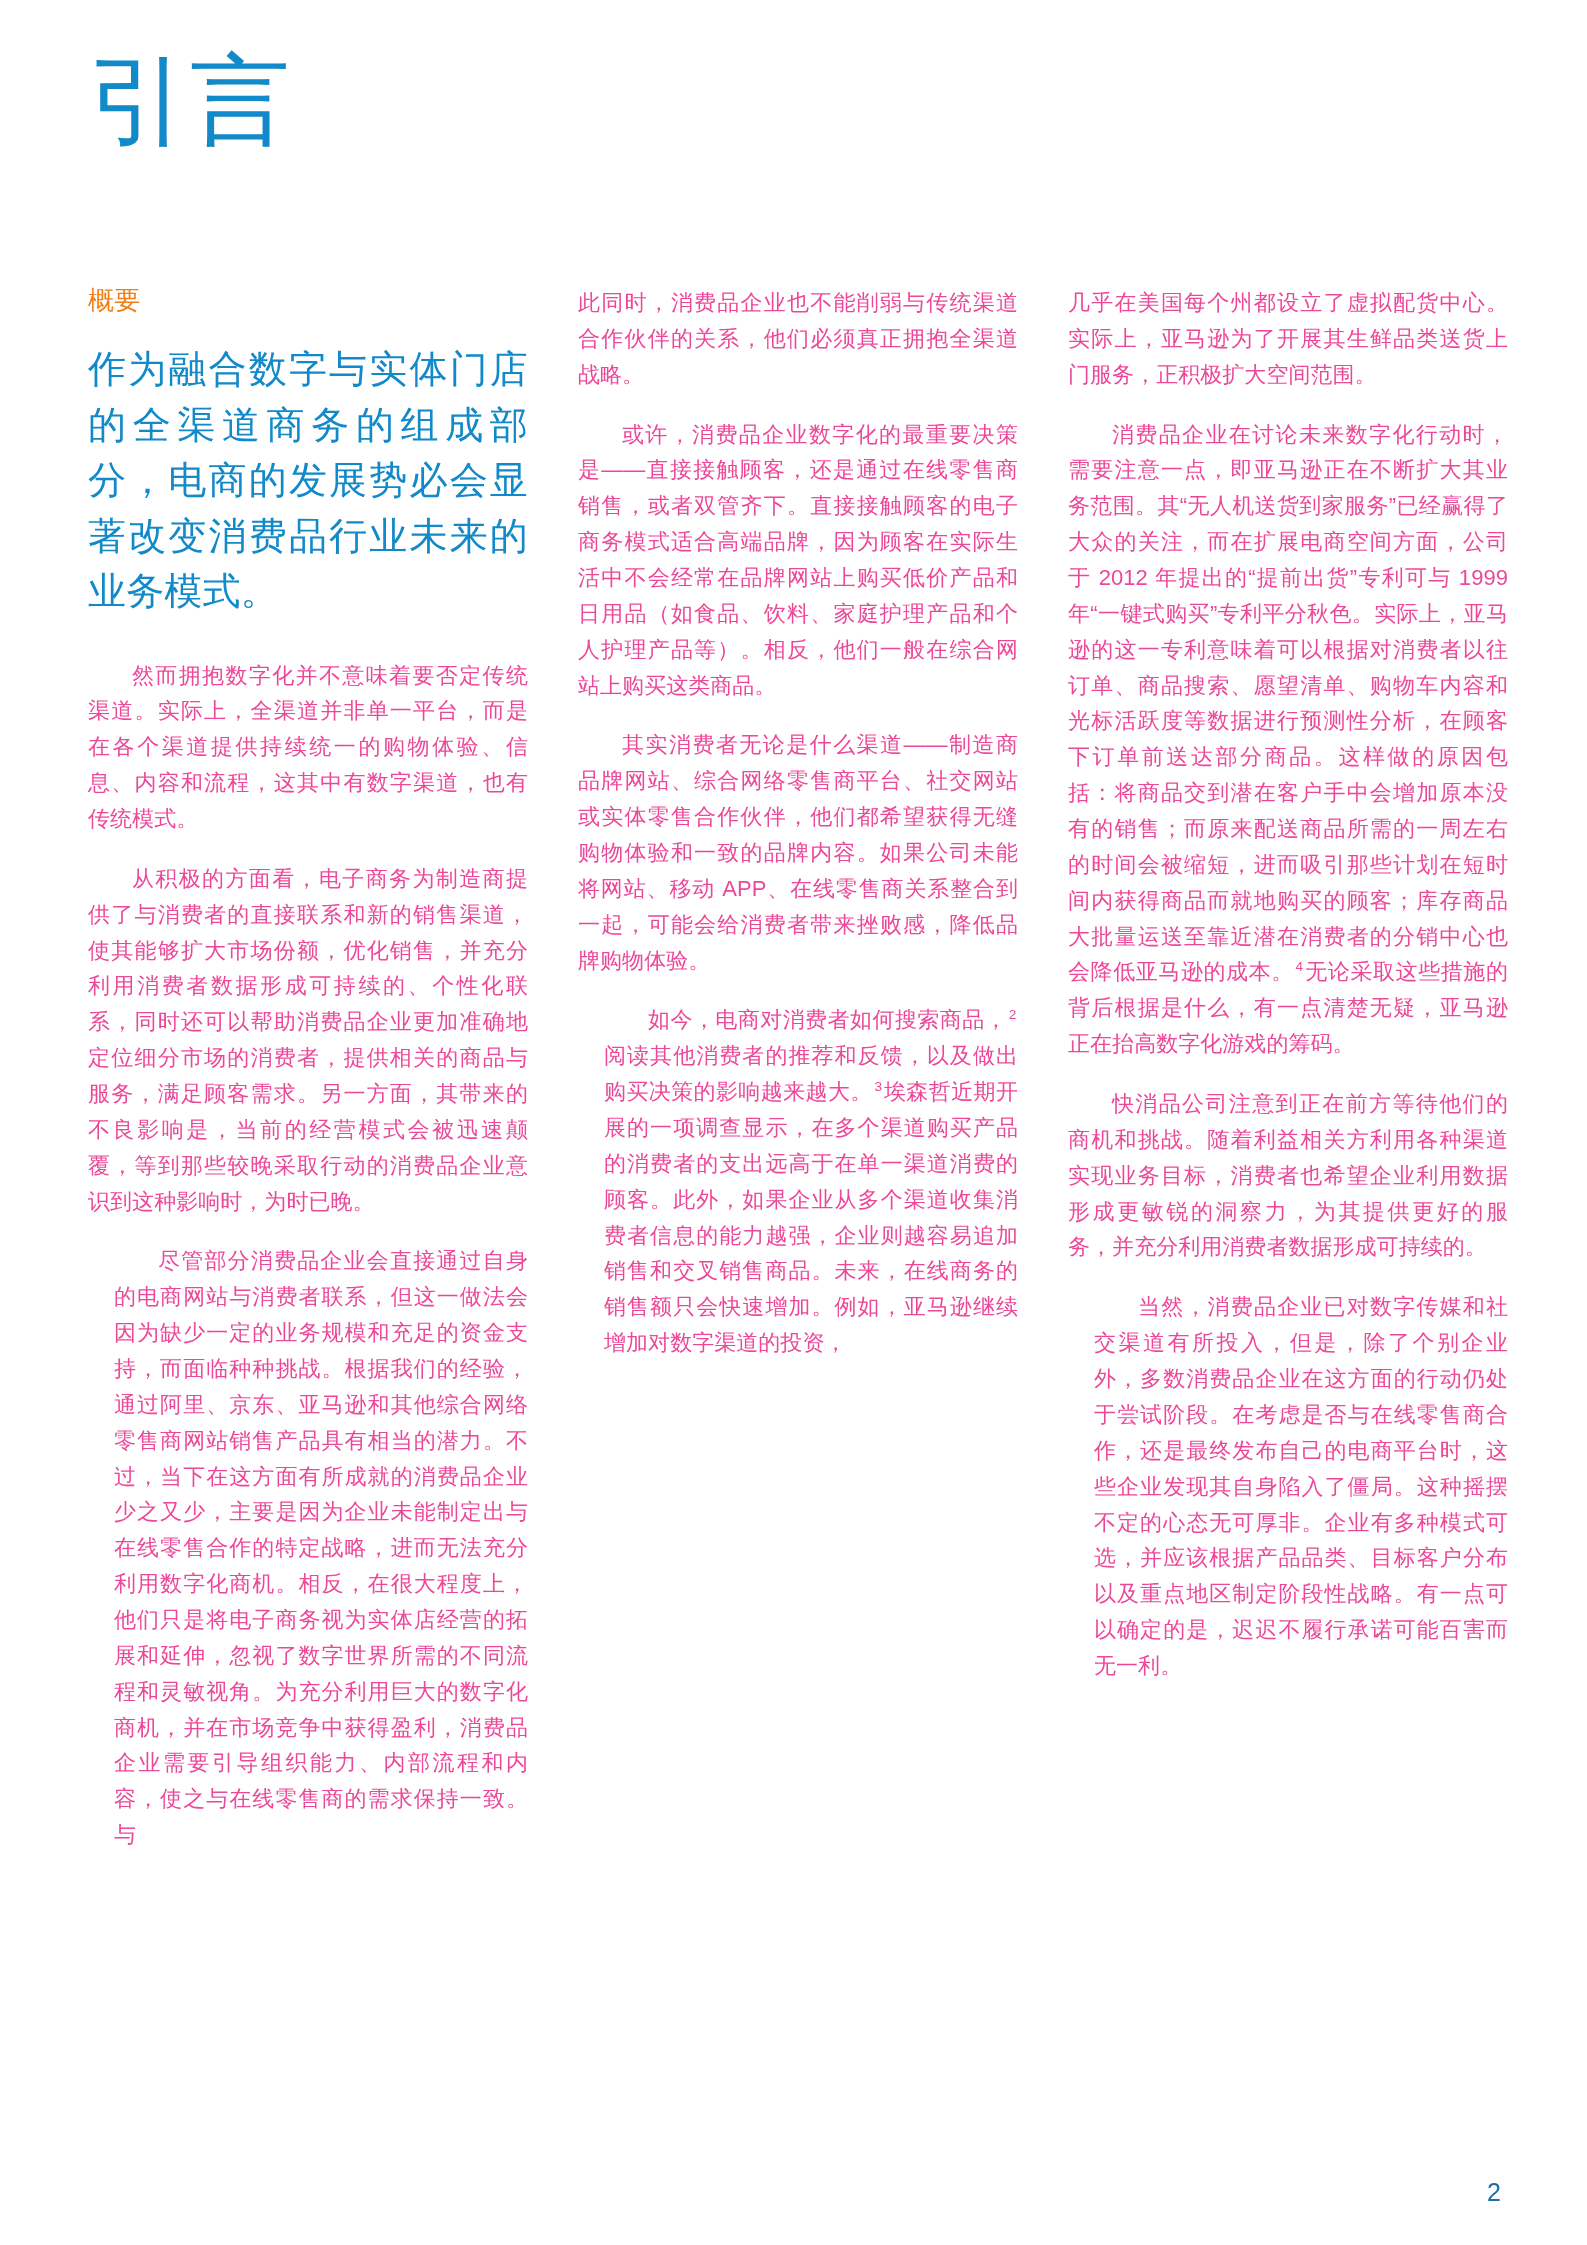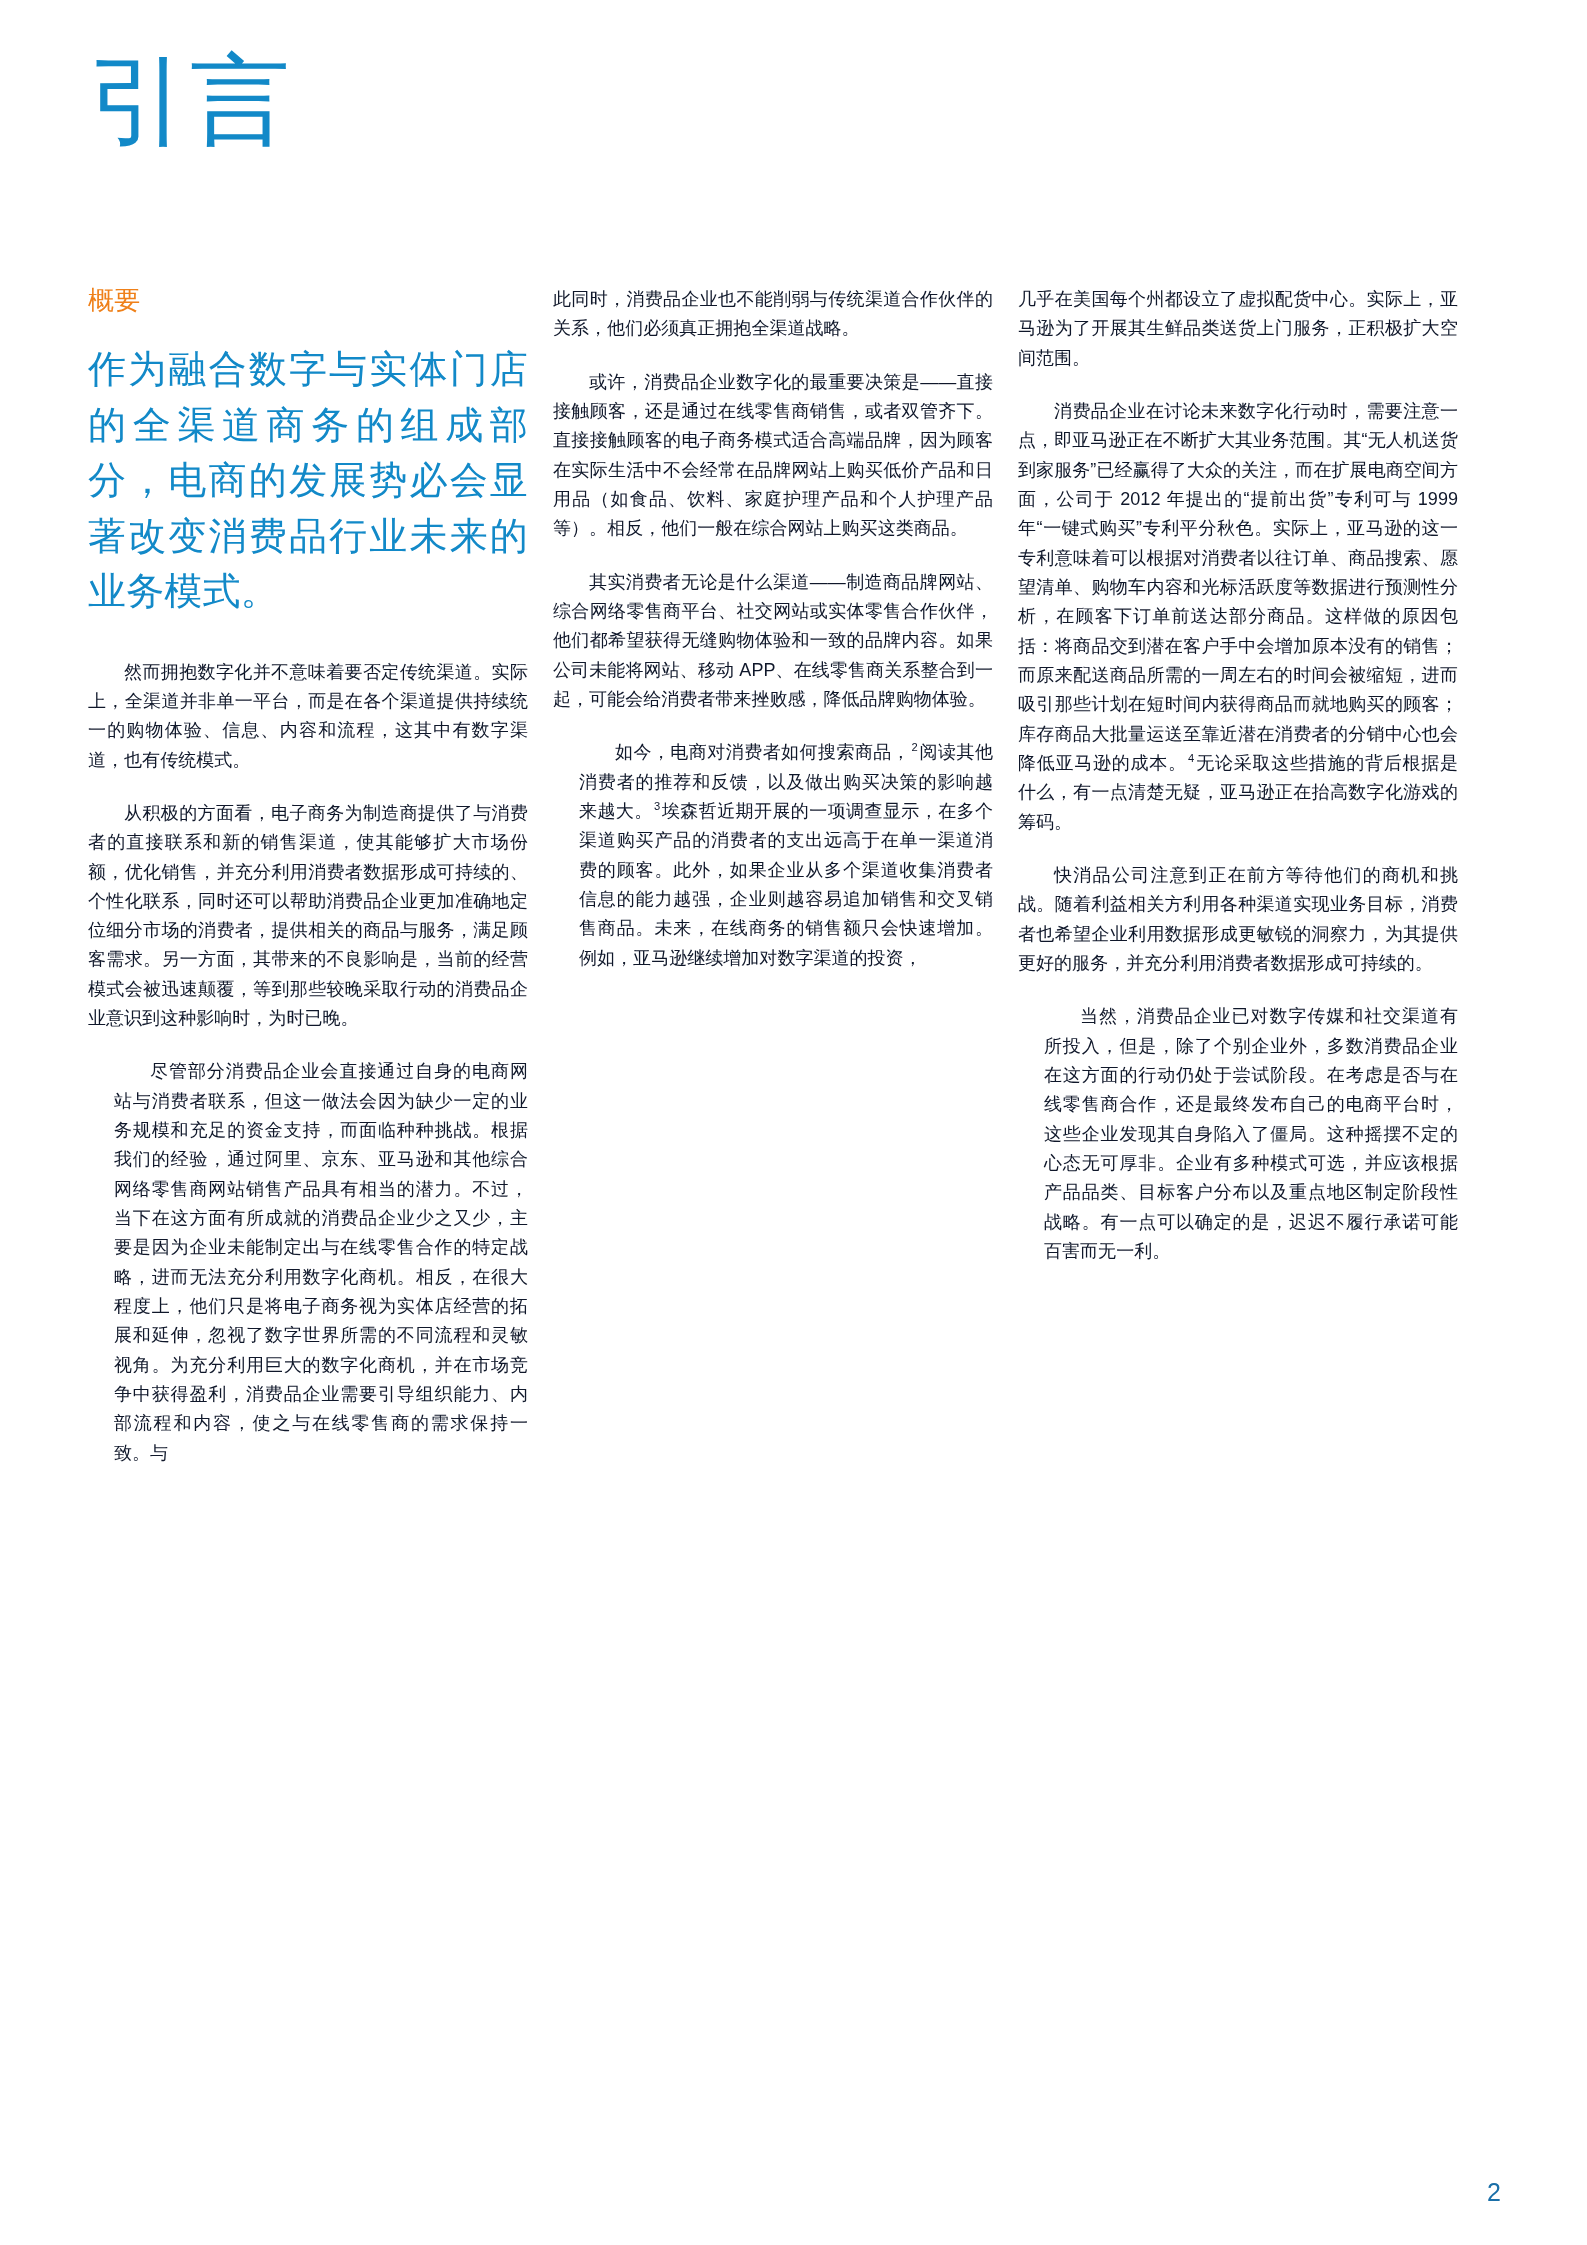--- a/index.html
+++ b/index.html
@@ -30,21 +30,21 @@
     text-align: right;
   }
 
   
   #columns {
     position: absolute;
     left: 88px;
     top: 285px;
     width: 1415px;
     display: flex;
-    gap: 25px;
+    gap: 50px;
     align-items: flex-start;
   }
   .column {
     width: 440px;
     flex: 0 0 440px;
   }
 
   
   .section-heading {
     font-size: 26px;
@@ -62,23 +62,23 @@
     color: #1289c8;
     font-weight: 400;
     margin: 0 0 38px 0;
     text-align: justify;
     text-justify: inter-character;
     letter-spacing: 0.004em;
   }
 
   
   .body-paragraph {
-    font-size: 18px;
+    font-size: 22px;
     line-height: 1.63;
-    color: #0f172a;
+    color: #ec4899;
     margin: 0 0 24px 0;
     text-align: justify;
     text-justify: inter-character;
     text-indent: 2em;
     letter-spacing: 0.002em;
   }
   .body-paragraph:last-child {
     margin-bottom: 0;
     margin-left: 26px;
   }

